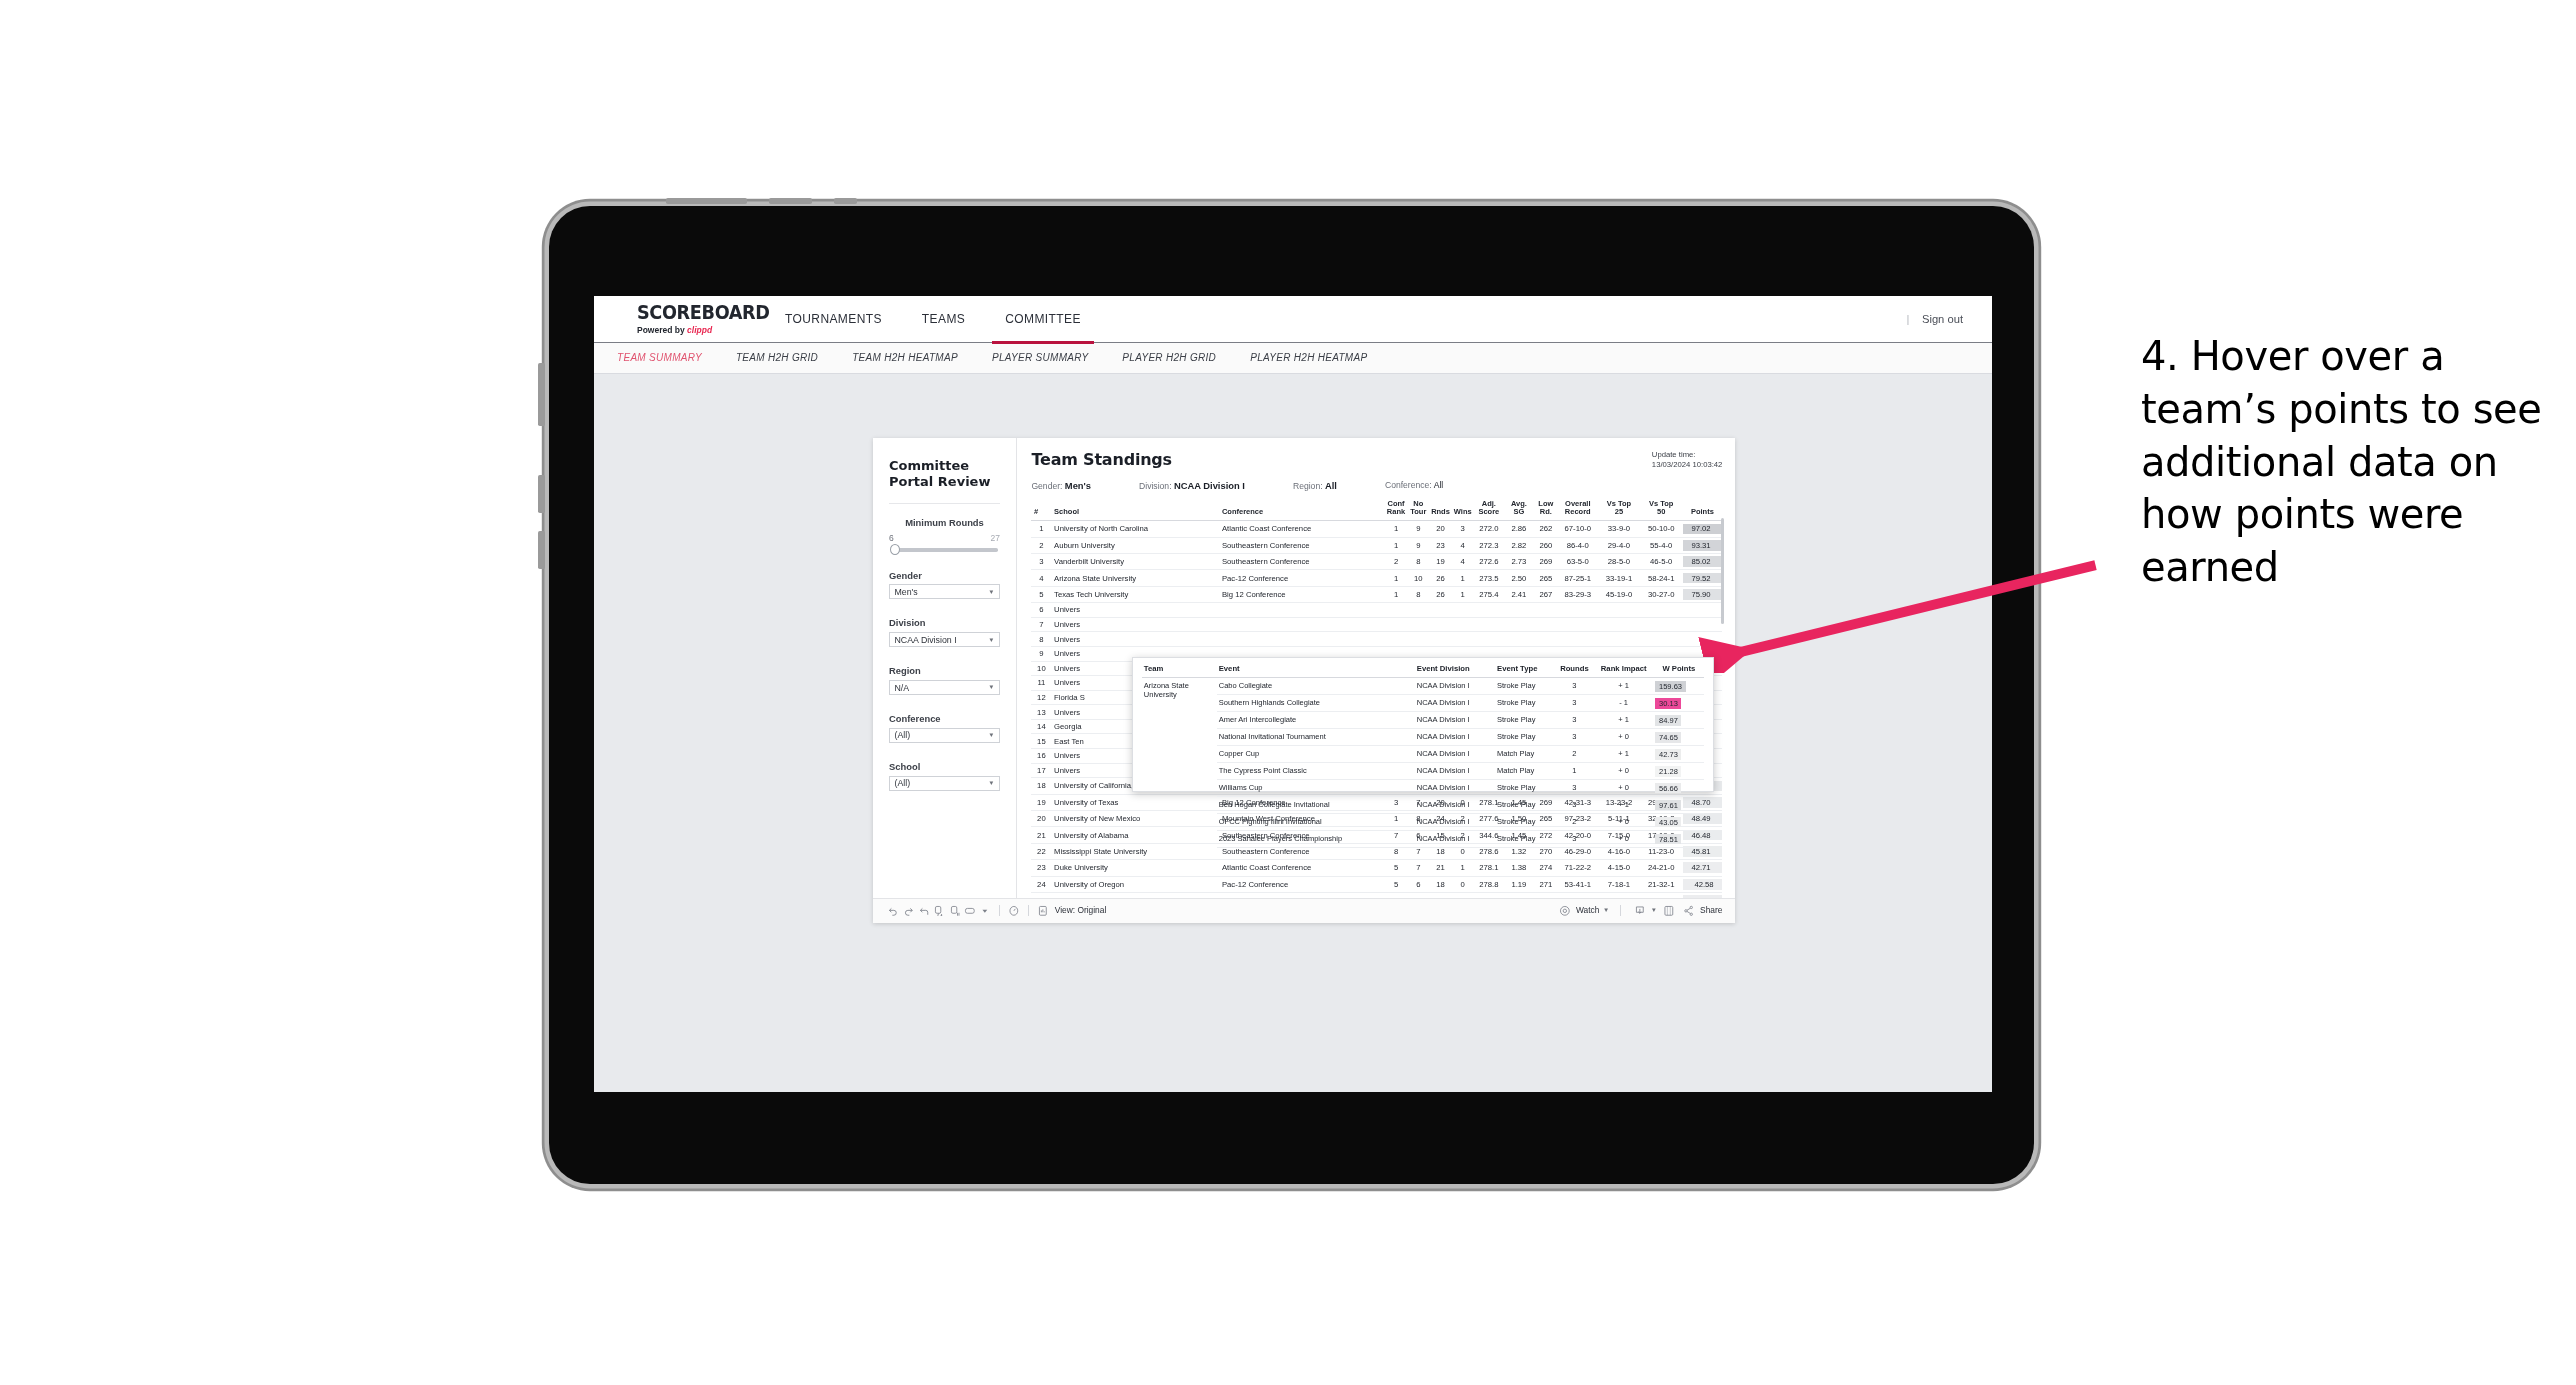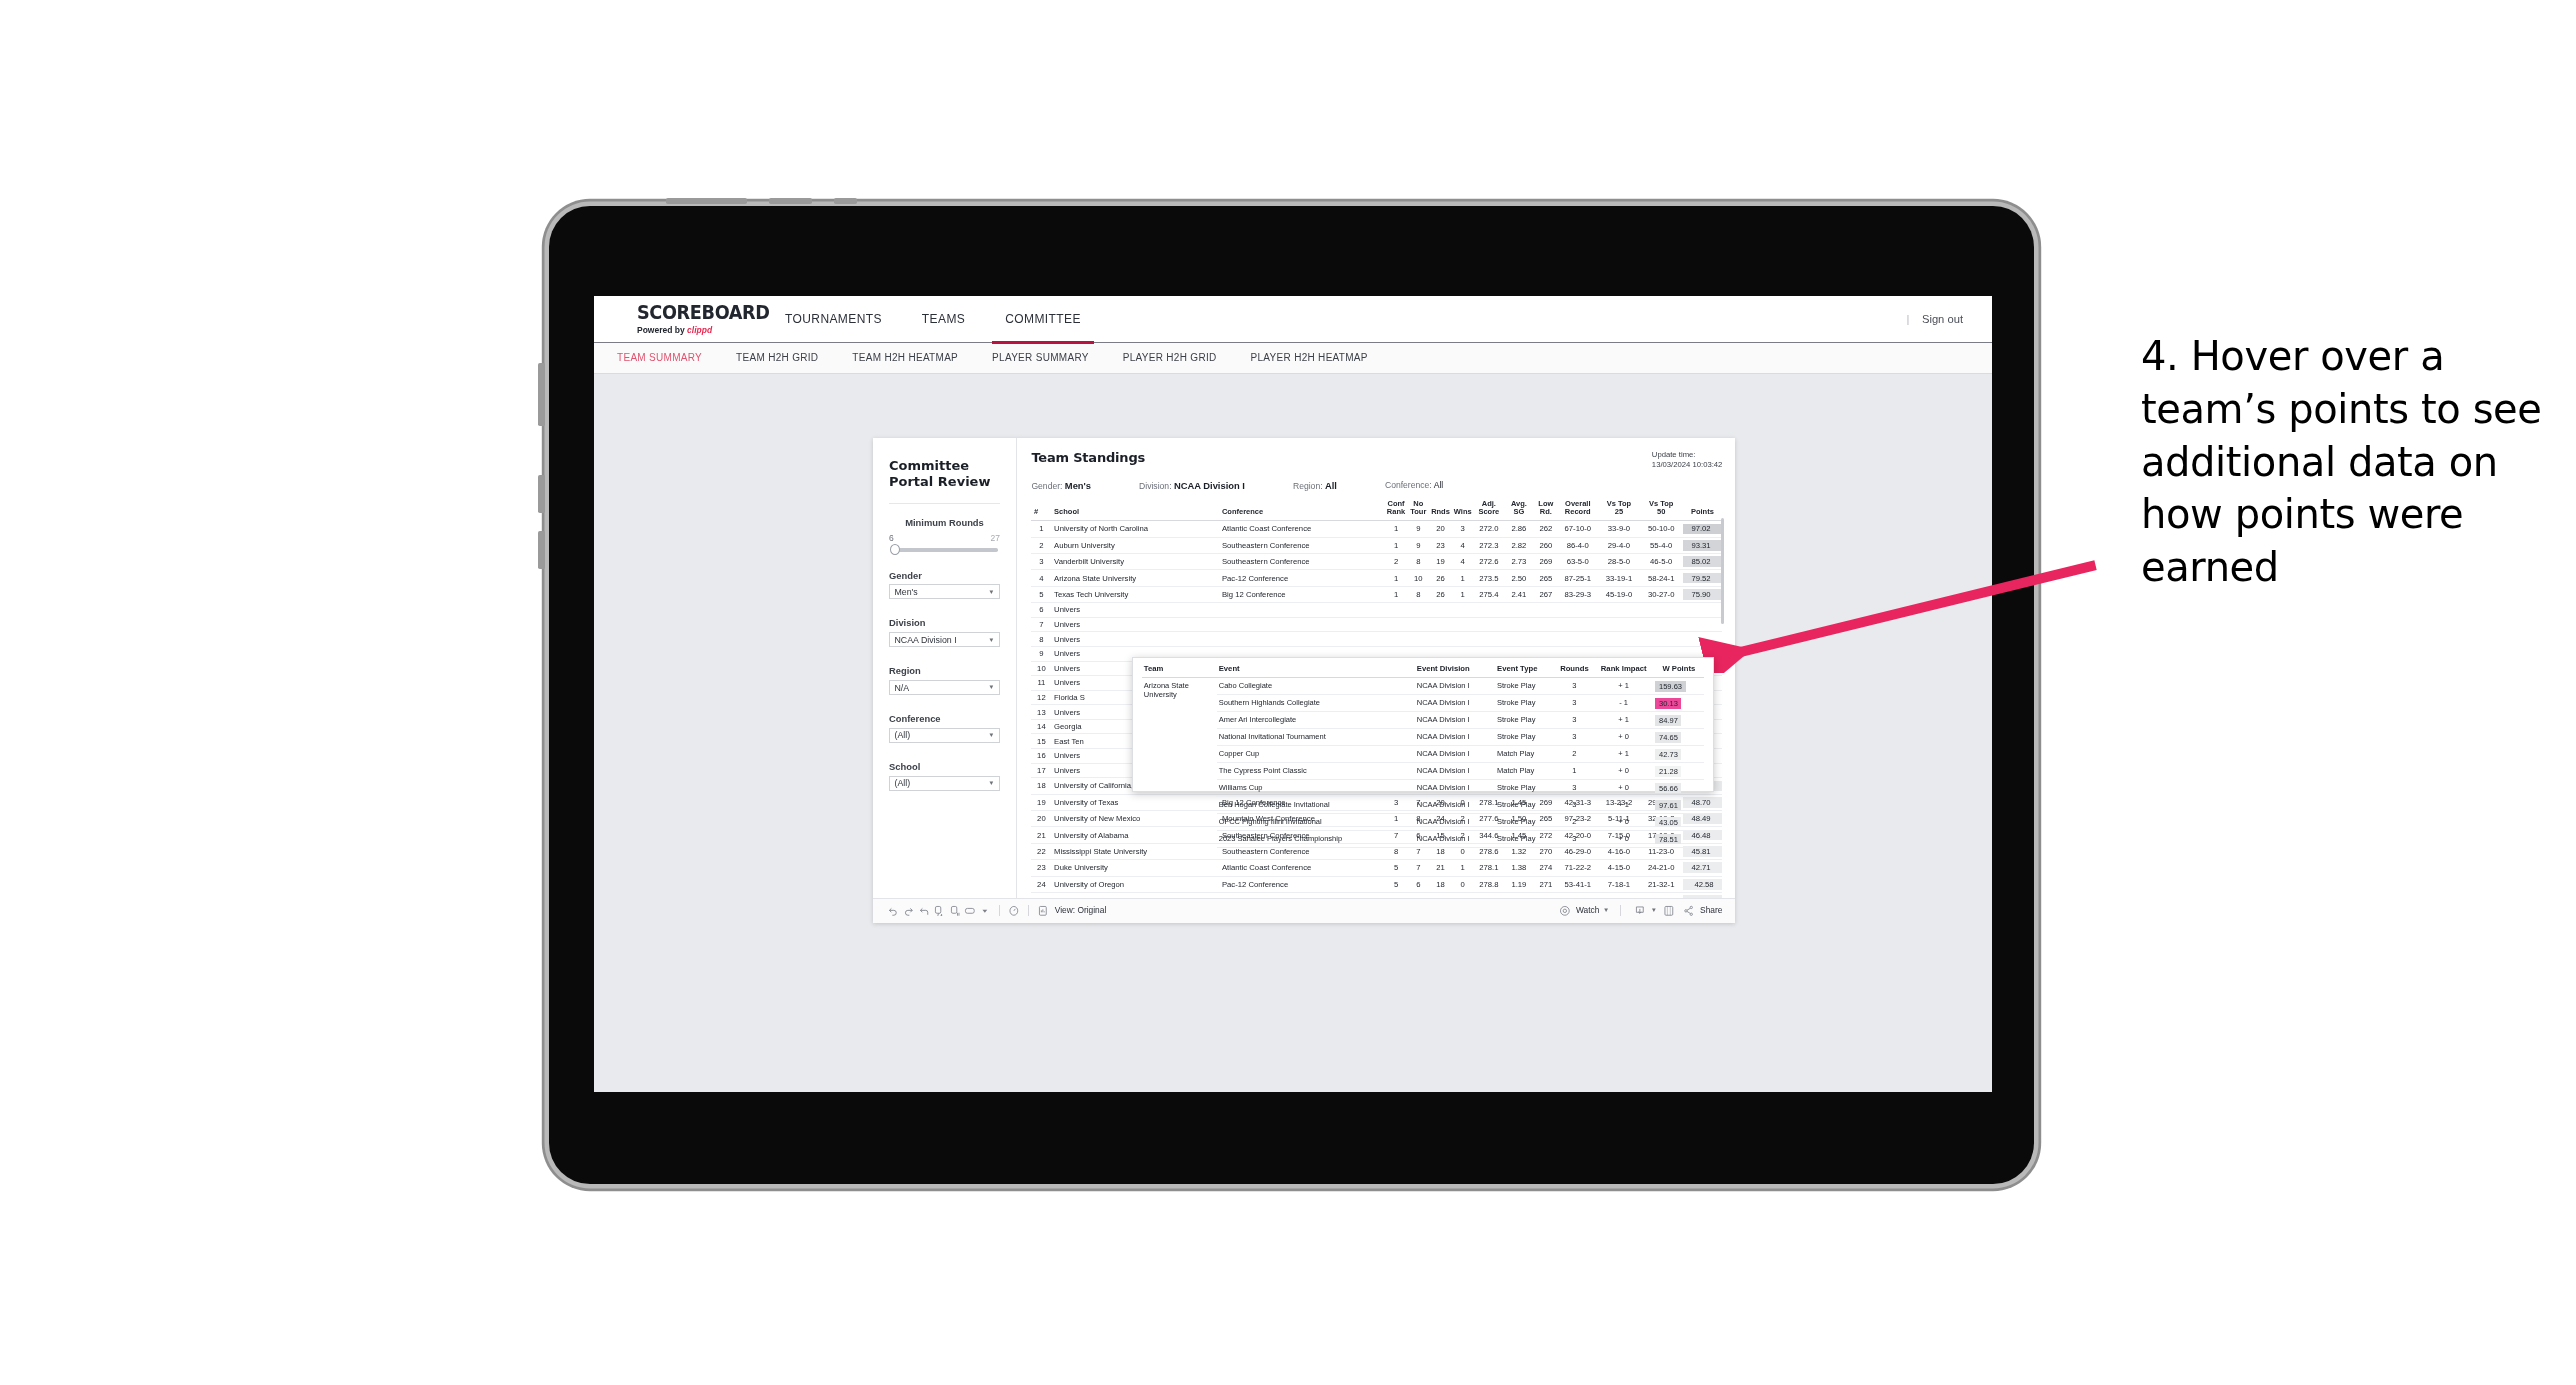--- a/index.html
+++ b/index.html
@@ -73,21 +73,21 @@
     margin-left: auto; display: flex; align-items: center;
     padding-right: 29px; gap: 12.6px;
     font-size: 11.2px; color: #4a4e57;
   }
   #signout-sep { color: #b7b9bf; }
 
   
   #app-subnav {
     height: 30.5px; background: #fafafa;
     border-bottom: 0.9px solid #d9dbe0;
-    display: flex; align-items: center; padding-left: 23px;
+    display: flex; align-items: center; padding-left: 23px; font-style: italic;
   }
   .subnav-item {
     font-size: 10px; letter-spacing: 0.3px;
     color: #3a3e46; margin-right: 34px; cursor: pointer;
   }
   .subnav-item.active { color: #e0536f; }
 
   
   #workspace { position: relative; height: 719px; background: #e8eaed; }
 
@@ -140,21 +140,21 @@
     display: flex; align-items: center; justify-content: space-between;
     padding: 0 4.5px; font-size: 8.8px; color: #2f333b; cursor: pointer;
   }
   .caret { color: #6f737b; font-size: 6.3px; line-height: 1; }
 
   
   #report-area { flex: 1; position: relative; padding: 12.6px 12.6px 0 14.4px; overflow: hidden; }
   #report-head { display: flex; justify-content: space-between; align-items: flex-start; }
   #report-title {
     font-family: "DejaVu Sans", sans-serif;
-    font-weight: 700; font-size: 13px; color: #1b1f27; letter-spacing: -0.2px;
+    font-weight: 700; font-size: 16px; color: #1b1f27; letter-spacing: -0.2px;
   }
   #update-block { text-align: left; font-size: 7.7px; color: #3d4149; line-height: 1.35; }
   #report-filters {
     display: flex; margin-top: 9px; font-size: 8.6px; color: #6b6f78;
   }
   #report-filters > div { margin-right: 48px; }
   #report-filters b { color: #1b1f27; font-size: 9.4px; font-weight: 700; }
 
   
   #standings-wrap { margin-top: 9px; position: relative; }

